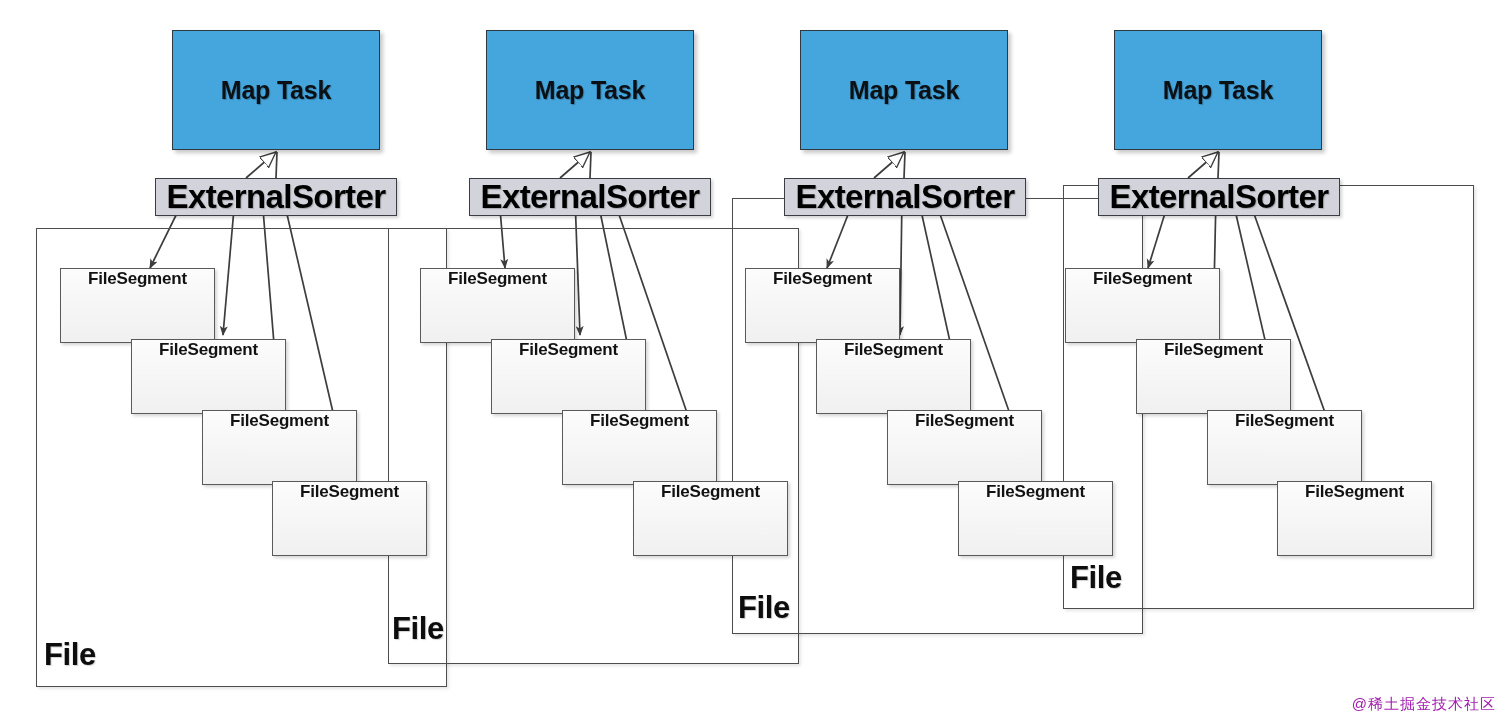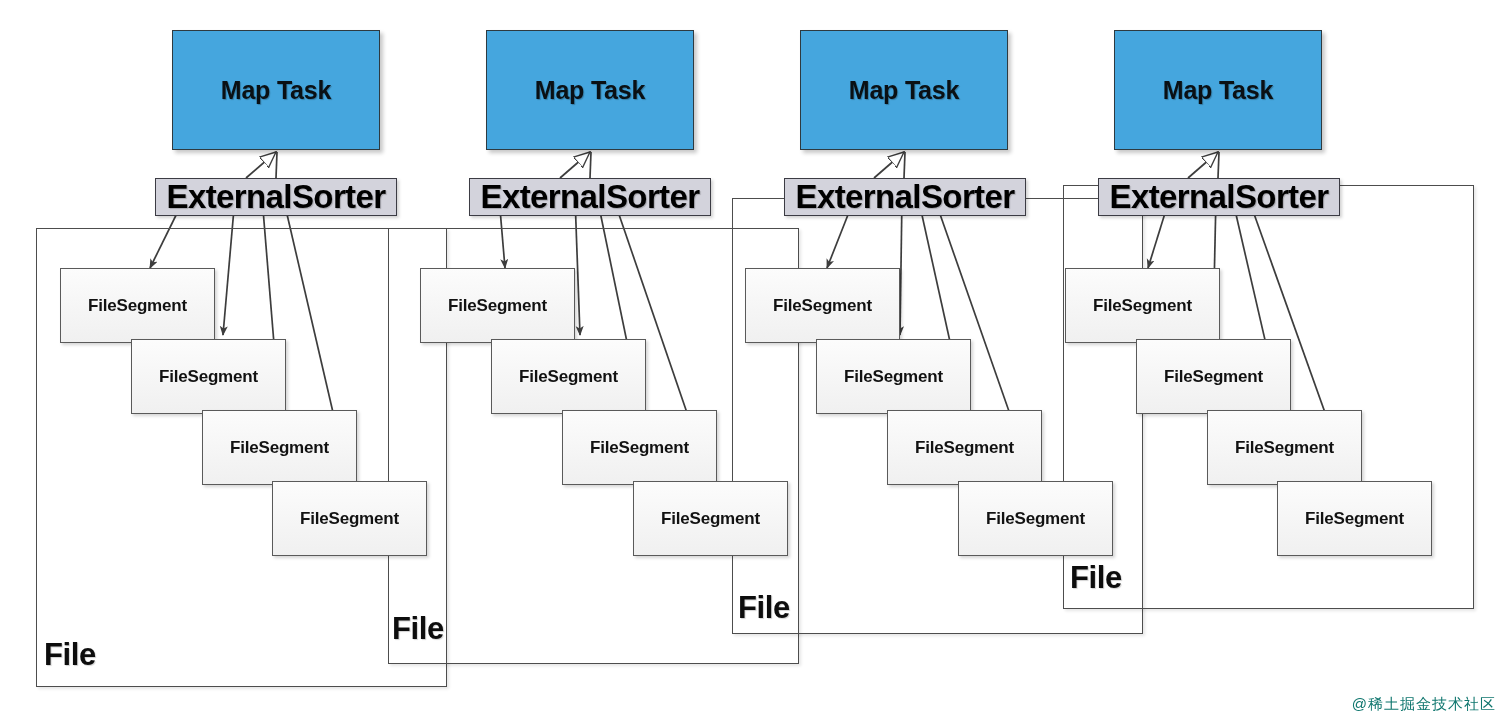--- a/index.html
+++ b/index.html
@@ -60,32 +60,32 @@
     text-shadow:1px 1px 1px rgba(0,0,0,0.22);
   }
 
   .seg{
     position:absolute;
     width:155px;height:75px;
     background:linear-gradient(180deg,#fcfcfc 0%,#f0f0f0 100%);
     border:1.4px solid #5a5a5a;
     box-sizing:border-box;
     box-shadow:2px 2px 3px rgba(0,0,0,0.17);
-    display:flex;align-items:center;justify-content:center;
+    display:flex;justify-content:center;
   }
   .seg span{
     font-weight:bold;font-size:17px;color:#121212;
     letter-spacing:-0.2px;white-space:nowrap;
   }
 
   #watermark{
     position:absolute;
     right:16px;bottom:10px;
     font-size:15px;
-    color:#0f766e;
+    color:#a21caf;
     white-space:nowrap;
     letter-spacing:1px;
   }
 </style>
 </head>
 <body>
 
 <div id="stage">
 
   <svg id="edges" viewBox="0 0 1512 724" preserveAspectRatio="none">

